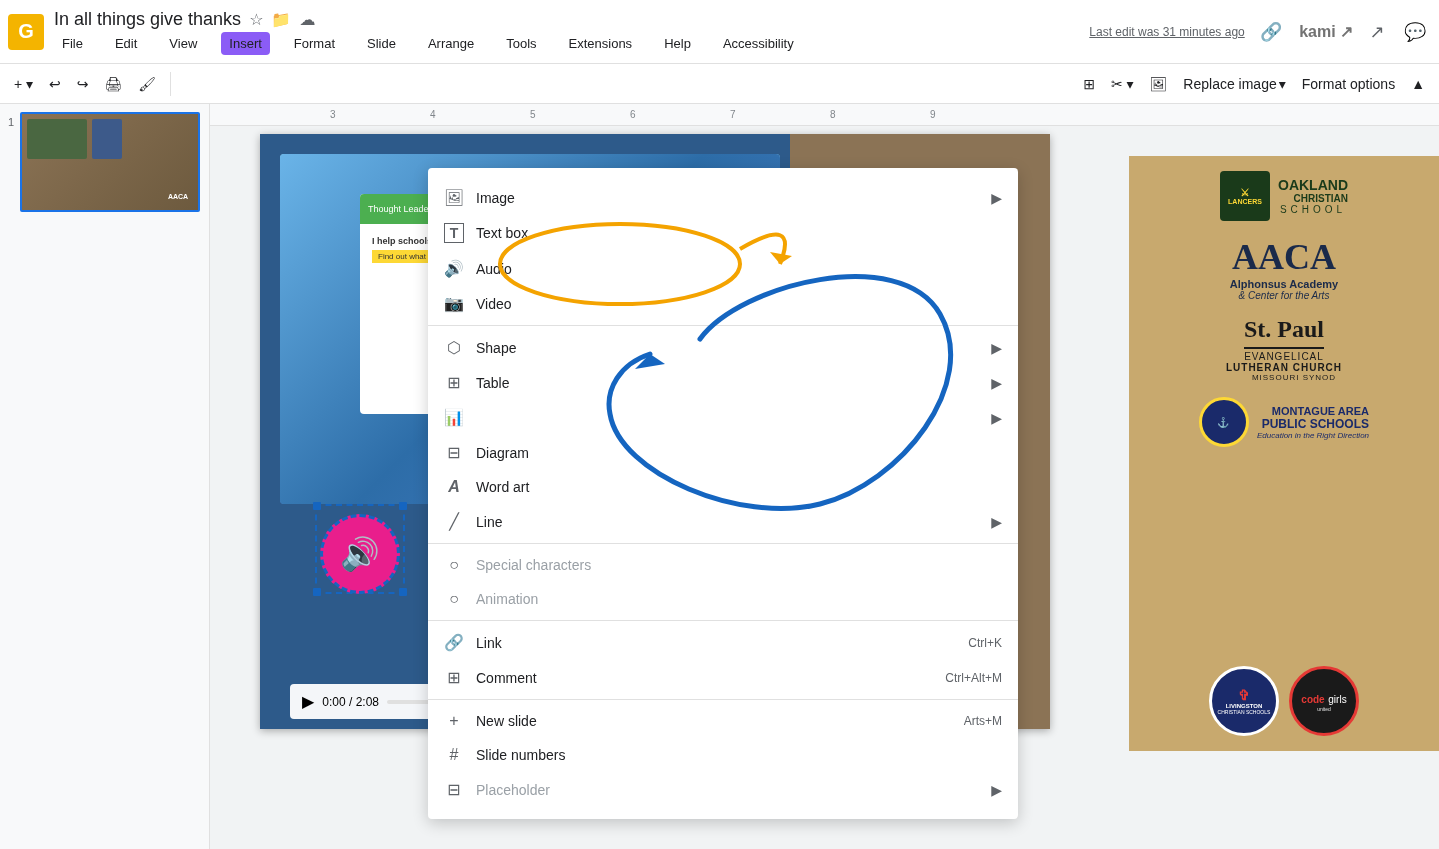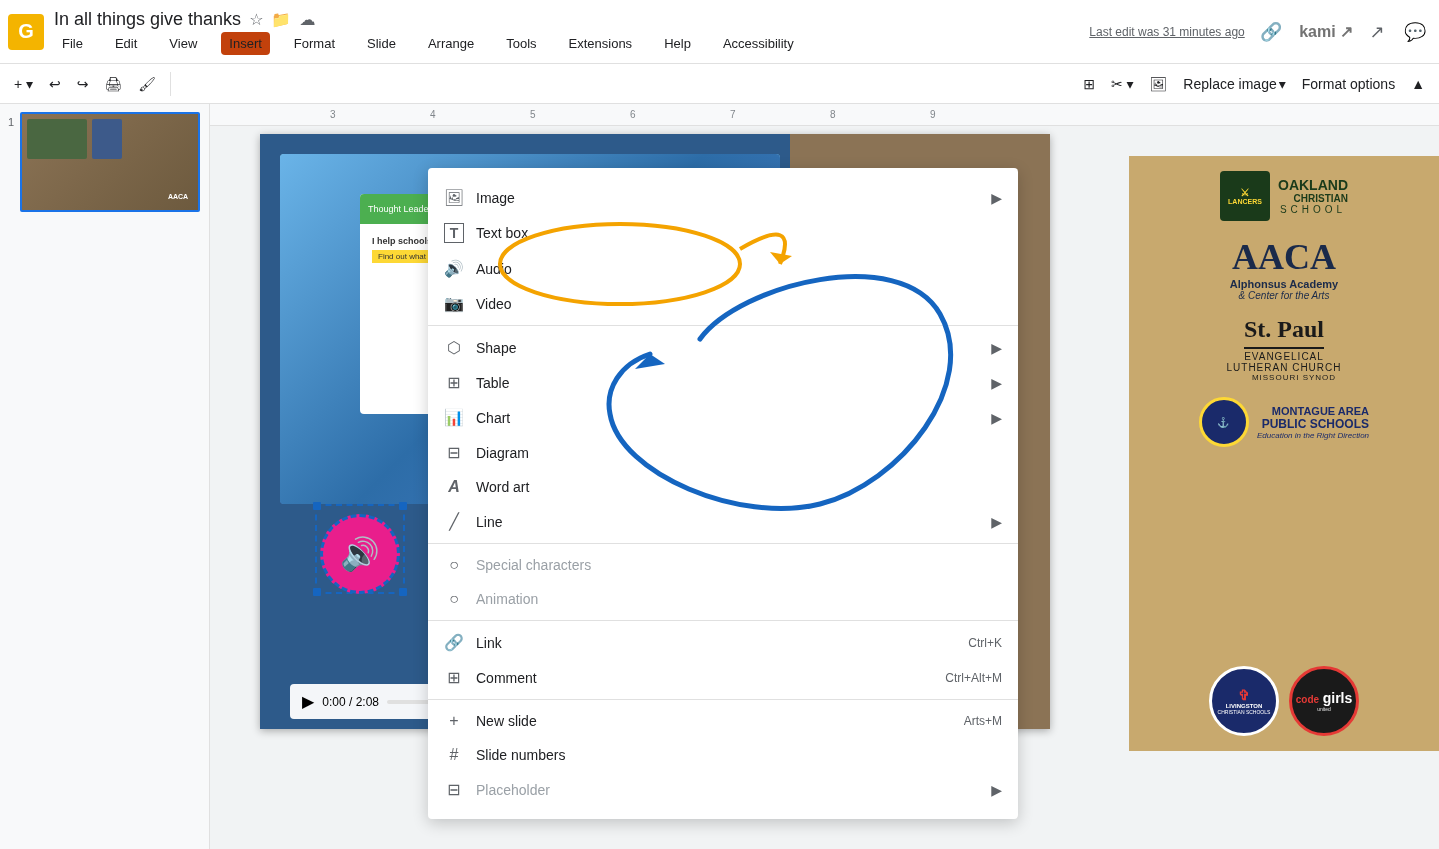--- a/index.html
+++ b/index.html
@@ -15,21 +15,21 @@
       width: 36px; height: 36px; background: #f4b400; border-radius: 4px;
       display: flex; align-items: center; justify-content: center;
       margin-right: 10px; color: white; font-size: 20px; font-weight: bold;
     }
     #title-area { display: flex; flex-direction: column; flex: 1; }
     #doc-title { font-size: 18px; color: #202124; font-weight: normal; display: flex; align-items: center; gap: 8px; }
     #doc-title span { cursor: pointer; }
     #doc-title .title-icon { font-size: 16px; color: #5f6368; cursor: pointer; }
     #menu-bar { display: flex; gap: 16px; margin-top: 2px; }
     .menu-item { padding: 4px 8px; border-radius: 4px; cursor: pointer; color: #202124; font-size: 13px; }
-    .menu-item:hover, .menu-item.active { background: #c2410c; }
+    .menu-item:hover, .menu-item.active { background: #8b5cf6; }
     #right-area { display: flex; align-items: center; gap: 12px; margin-left: auto; }
     #last-edit { color: #5f6368; font-size: 12px; text-decoration: underline; cursor: pointer; }
     #kami-btn { display: flex; align-items: center; gap: 4px; font-size: 16px; color: #737373; font-weight: bold; cursor: pointer; }
     .top-icon { color: #5f6368; cursor: pointer; font-size: 18px; padding: 4px; border-radius: 4px; }
 
     
     #toolbar {
       display: flex; align-items: center; background: #fff;
       border-bottom: 1px solid #e0e0e0; padding: 4px 8px; height: 40px;
       gap: 4px; position: relative; z-index: 99;
@@ -272,21 +272,21 @@
 
       <div class="logo-entry">
         <div style="font-size:36px;font-weight:bold;color:#1a2a4a;font-family:serif;">AACA</div>
         <div style="font-size:11px;color:#1a2a4a;font-weight:bold;">Alphonsus Academy</div>
         <div style="font-size:10px;color:#1a2a4a;font-style:italic;">&amp; Center for the Arts</div>
       </div>
 
       <div class="logo-entry">
         <div style="font-size:24px;font-weight:bold;color:#1a1a1a;font-family:serif;border-bottom:2px solid #1a1a1a;padding-bottom:4px;">St. Paul</div>
         <div style="font-size:10px;color:#1a1a1a;text-transform:uppercase;letter-spacing:1px;margin-top:2px;">EVANGELICAL</div>
-        <div style="font-size:10px;color:#1a1a1a;text-transform:uppercase;font-weight:normal;letter-spacing:1px;">LUTHERAN CHURCH</div>
+        <div style="font-size:10px;color:#1a1a1a;text-transform:uppercase;font-weight:bold;letter-spacing:1px;">LUTHERAN CHURCH</div>
         <div style="font-size:8px;color:#1a1a1a;text-transform:uppercase;letter-spacing:1px;padding-left:20px;">MISSOURI SYNOD</div>
       </div>
 
       <div class="logo-entry" style="flex-direction:row;gap:8px;align-items:center;">
         <div style="width:50px;height:50px;border-radius:50%;background:#1a2a6a;display:flex;align-items:center;justify-content:center;border:3px solid #fdd835;">
           <span style="color:white;font-size:10px;font-weight:bold;">⚓</span>
         </div>
         <div style="text-align:right;">
           <div style="font-size:11px;font-weight:bold;color:#1a2a6a;text-transform:uppercase;">Montague Area</div>
           <div style="font-size:12px;font-weight:bold;color:#1a2a6a;text-transform:uppercase;">Public Schools</div>
@@ -298,21 +298,21 @@
         <div style="width:70px;height:70px;border-radius:50%;background:#1a2a6a;display:flex;align-items:center;justify-content:center;border:3px solid #fff;">
           <div style="text-align:center;">
             <div style="color:#e53935;font-size:14px;font-weight:bold;">✞</div>
             <div style="color:white;font-size:6px;font-weight:bold;">LIVINGSTON</div>
             <div style="color:white;font-size:5px;">CHRISTIAN SCHOOLS</div>
           </div>
         </div>
         <div style="width:70px;height:70px;border-radius:50%;background:#1a1a1a;display:flex;align-items:center;justify-content:center;border:3px solid #e53935;">
           <div style="text-align:center;">
             <span style="color:#e53935;font-size:10px;font-weight:bold;">code</span>
-            <span style="color:white;font-size:14px;font-weight:bold;">girls</span>
+            <span style="color:white;font-size:10px;font-weight:normal;">girls</span>
             <div style="color:#e0e0e0;font-size:5px;">united</div>
           </div>
         </div>
       </div>
     </div>
 
     <div id="insert-menu">
 
       <div class="menu-section">
         <div class="dropdown-item">
@@ -340,21 +340,20 @@
           <span class="item-label">Shape</span>
           <span class="arrow">▶</span>
         </div>
         <div class="dropdown-item">
           <span class="item-icon">⊞</span>
           <span class="item-label">Table</span>
           <span class="arrow">▶</span>
         </div>
         <div class="dropdown-item">
           <span class="item-icon">📊</span>
-          <span class="item-label">Chart</span>
           <span class="arrow">▶</span>
         </div>
         <div class="dropdown-item">
           <span class="item-icon">⊟</span>
           <span class="item-label">Diagram</span>
         </div>
         <div class="dropdown-item">
           <span class="item-icon" style="font-weight:bold;font-style:italic;">A</span>
           <span class="item-label">Word art</span>
         </div>

